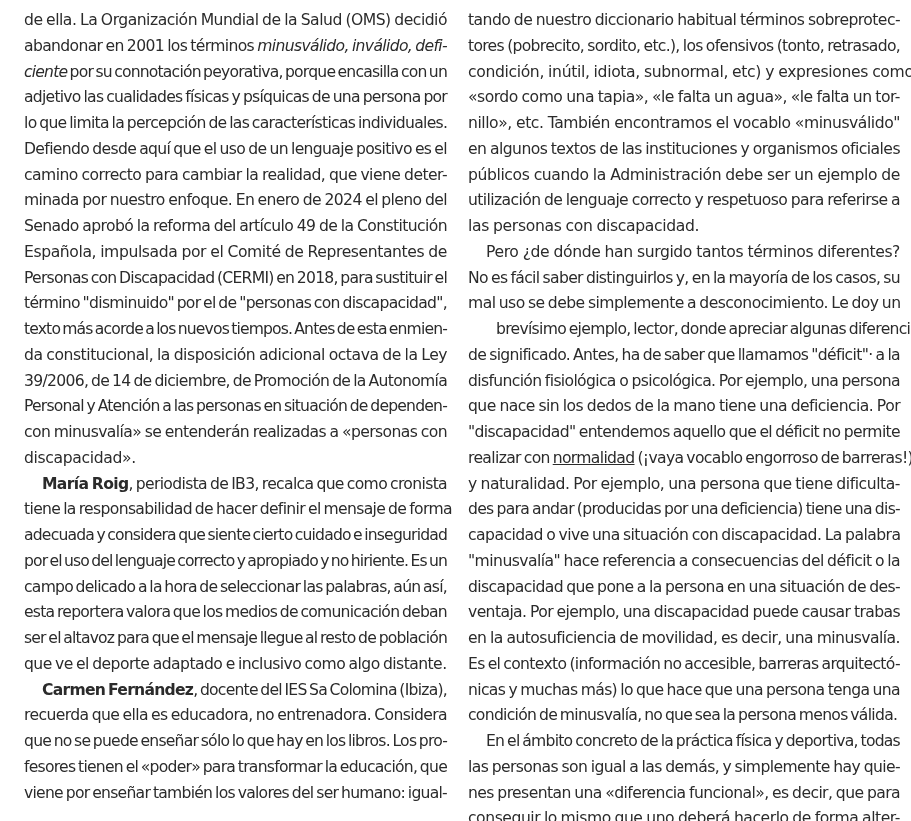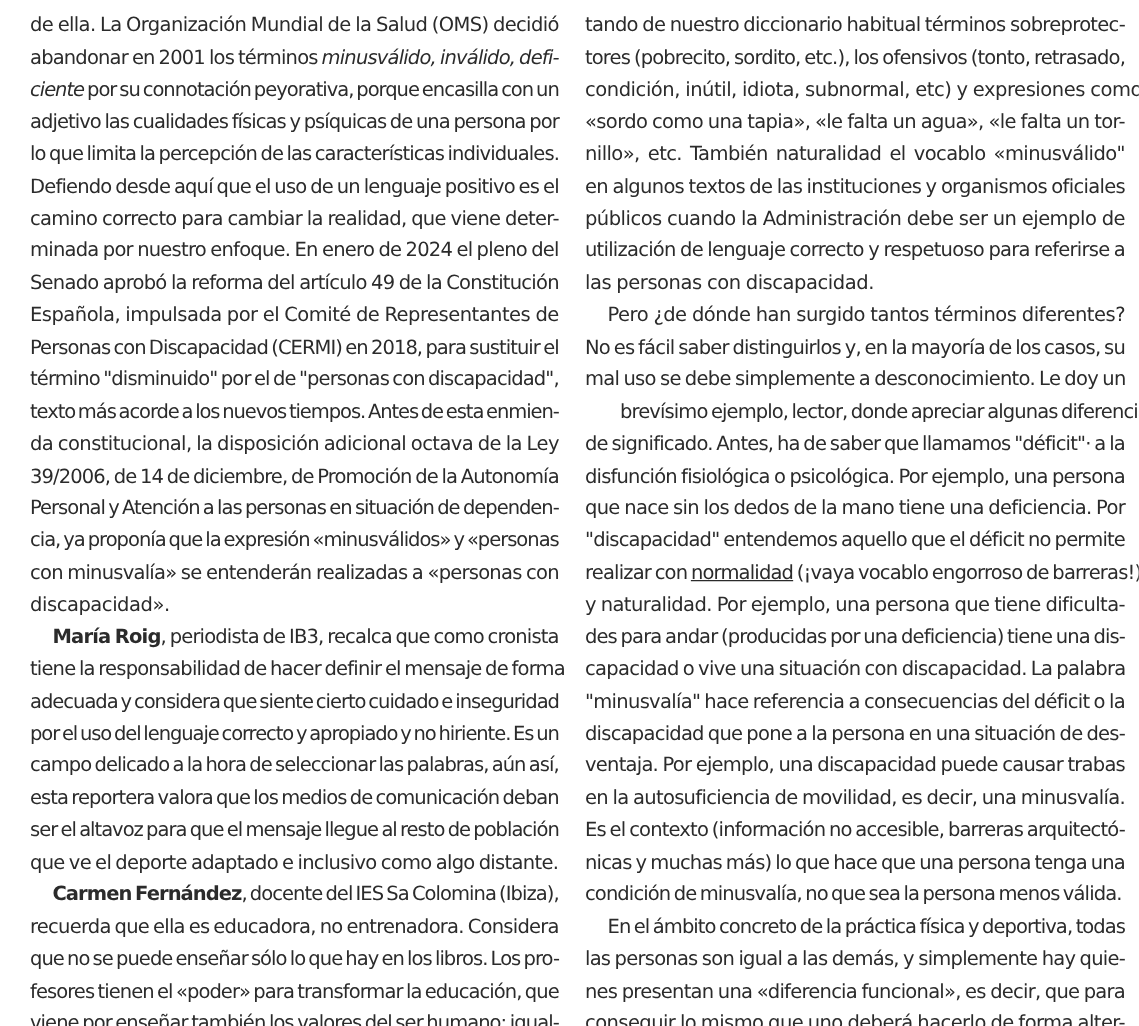--- a/index.html
+++ b/index.html
@@ -30,21 +30,20 @@
     <div class="line" style="letter-spacing: -0.55px; word-spacing: -1.1px;"><span>camino correcto para cambiar la realidad, que viene deter-</span></div>
     <div class="line" style="letter-spacing: -0.6px; word-spacing: -1.25px;"><span>minada por nuestro enfoque. En enero de 2024 el pleno del</span></div>
     <div class="line" style="letter-spacing: -0.6px; word-spacing: -1.25px;"><span>Senado aprobó la reforma del artículo 49 de la Constitución</span></div>
     <div class="line" style="letter-spacing: -0.4px; word-spacing: -0.65px;"><span>Española, impulsada por el Comité de Representantes de</span></div>
     <div class="line" style="letter-spacing: -0.75px; word-spacing: -1.7px;"><span>Personas con Discapacidad (CERMI) en 2018, para sustituir el</span></div>
     <div class="line" style="letter-spacing: -0.7px; word-spacing: -1.55px;"><span>término "disminuido" por el de "personas con discapacidad",</span></div>
     <div class="line" style="letter-spacing: -0.85px; word-spacing: -2px;"><span>texto más acorde a los nuevos tiempos. Antes de esta enmien-</span></div>
     <div class="line" style="letter-spacing: -0.45px; word-spacing: -0.8px;"><span>da constitucional, la disposición adicional octava de la Ley</span></div>
     <div class="line" style="letter-spacing: -0.7px; word-spacing: -1.55px;"><span>39/2006, de 14 de diciembre, de Promoción de la Autonomía</span></div>
     <div class="line" style="letter-spacing: -0.8px; word-spacing: -1.85px;"><span>Personal y Atención a las personas en situación de dependen-</span></div>
-    <div class="line" style="letter-spacing: -0.8px; word-spacing: -1.85px;"><span>cia, ya proponía que la expresión «minusválidos» y «personas</span></div>
     <div class="line" style="letter-spacing: -0.6px; word-spacing: -1.25px;"><span>con minusvalía» se entenderán realizadas a «personas con</span></div>
     <div class="line last"><span>discapacidad».</span></div>
     <div class="line indent" style="letter-spacing: -0.65px; word-spacing: -1.4px;"><span class="b">María Roig</span><span>, periodista de IB3, recalca que como cronista</span></div>
     <div class="line" style="letter-spacing: -0.65px; word-spacing: -1.4px;"><span>tiene la responsabilidad de hacer definir el mensaje de forma</span></div>
     <div class="line" style="letter-spacing: -0.8px; word-spacing: -1.85px;"><span>adecuada y considera que siente cierto cuidado e inseguridad</span></div>
     <div class="line" style="letter-spacing: -0.85px; word-spacing: -2px;"><span>por el uso del lenguaje correcto y apropiado y no hiriente. Es un</span></div>
     <div class="line" style="letter-spacing: -0.75px; word-spacing: -1.7px;"><span>campo delicado a la hora de seleccionar las palabras, aún así,</span></div>
     <div class="line" style="letter-spacing: -0.75px; word-spacing: -1.7px;"><span>esta reportera valora que los medios de comunicación deban</span></div>
     <div class="line" style="letter-spacing: -0.8px; word-spacing: -1.85px;"><span>ser el altavoz para que el mensaje llegue al resto de población</span></div>
     <div class="line last" style="letter-spacing: -0.55px; word-spacing: -1.1px;"><span>que ve el deporte adaptado e inclusivo como algo distante.</span></div>
@@ -52,21 +51,21 @@
     <div class="line" style="letter-spacing: -0.6px; word-spacing: -1.25px;"><span>recuerda que ella es educadora, no entrenadora. Considera</span></div>
     <div class="line" style="letter-spacing: -0.75px; word-spacing: -1.7px;"><span>que no se puede enseñar sólo lo que hay en los libros. Los pro-</span></div>
     <div class="line" style="letter-spacing: -0.75px; word-spacing: -1.7px;"><span>fesores tienen el «poder» para transformar la educación, que</span></div>
     <div class="line" style="letter-spacing: -0.75px; word-spacing: -1.7px;"><span>viene por enseñar también los valores del ser humano: igual-</span></div>
   </div>
 <div class="col right" id="col-right">
     <div class="line" style="letter-spacing: -0.55px; word-spacing: -1.1px;"><span>tando de nuestro diccionario habitual términos sobreprotec-</span></div>
     <div class="line" style="letter-spacing: -0.7px; word-spacing: -1.55px;"><span>tores (pobrecito, sordito, etc.), los ofensivos (tonto, retrasado,</span></div>
     <div class="line"><span>condición, inútil, idiota, subnormal, etc) y expresiones como</span></div>
     <div class="line" style="letter-spacing: -0.5px; word-spacing: -0.95px;"><span>«sordo como una tapia», «le falta un agua», «le falta un tor-</span></div>
-    <div class="line" style="letter-spacing: -0.45px; word-spacing: -0.8px;"><span>nillo», etc. También naturalidad el vocablo «minusválido"</span></div>
+    <div class="line" style="letter-spacing: -0.45px; word-spacing: -0.8px;"><span>nillo», etc. También encontramos el vocablo «minusválido"</span></div>
     <div class="line" style="letter-spacing: -0.55px; word-spacing: -1.1px;"><span>en algunos textos de las instituciones y organismos oficiales</span></div>
     <div class="line" style="letter-spacing: -0.4px; word-spacing: -0.65px;"><span>públicos cuando la Administración debe ser un ejemplo de</span></div>
     <div class="line" style="letter-spacing: -0.6px; word-spacing: -1.25px;"><span>utilización de lenguaje correcto y respetuoso para referirse a</span></div>
     <div class="line last"><span>las personas con discapacidad.</span></div>
     <div class="line indent" style="letter-spacing: -0.4px; word-spacing: -0.65px;"><span>Pero ¿de dónde han surgido tantos términos diferentes?</span></div>
     <div class="line" style="letter-spacing: -0.65px; word-spacing: -1.4px;"><span>No es fácil saber distinguirlos y, en la mayoría de los casos, su</span></div>
     <div class="line" style="letter-spacing: -0.55px; word-spacing: -1.1px;"><span>mal uso se debe simplemente a desconocimiento. Le doy un</span></div>
     <div class="line" style="letter-spacing: -0.7px; word-spacing: -1.55px; margin-left: 28px;"><span>brevísimo ejemplo, lector, donde apreciar algunas diferencias</span></div>
     <div class="line" style="letter-spacing: -0.65px; word-spacing: -1.4px;"><span>de significado. Antes, ha de saber que llamamos "déficit"· a la</span></div>
     <div class="line" style="letter-spacing: -0.65px; word-spacing: -1.4px;"><span>disfunción fisiológica o psicológica. Por ejemplo, una persona</span></div>

